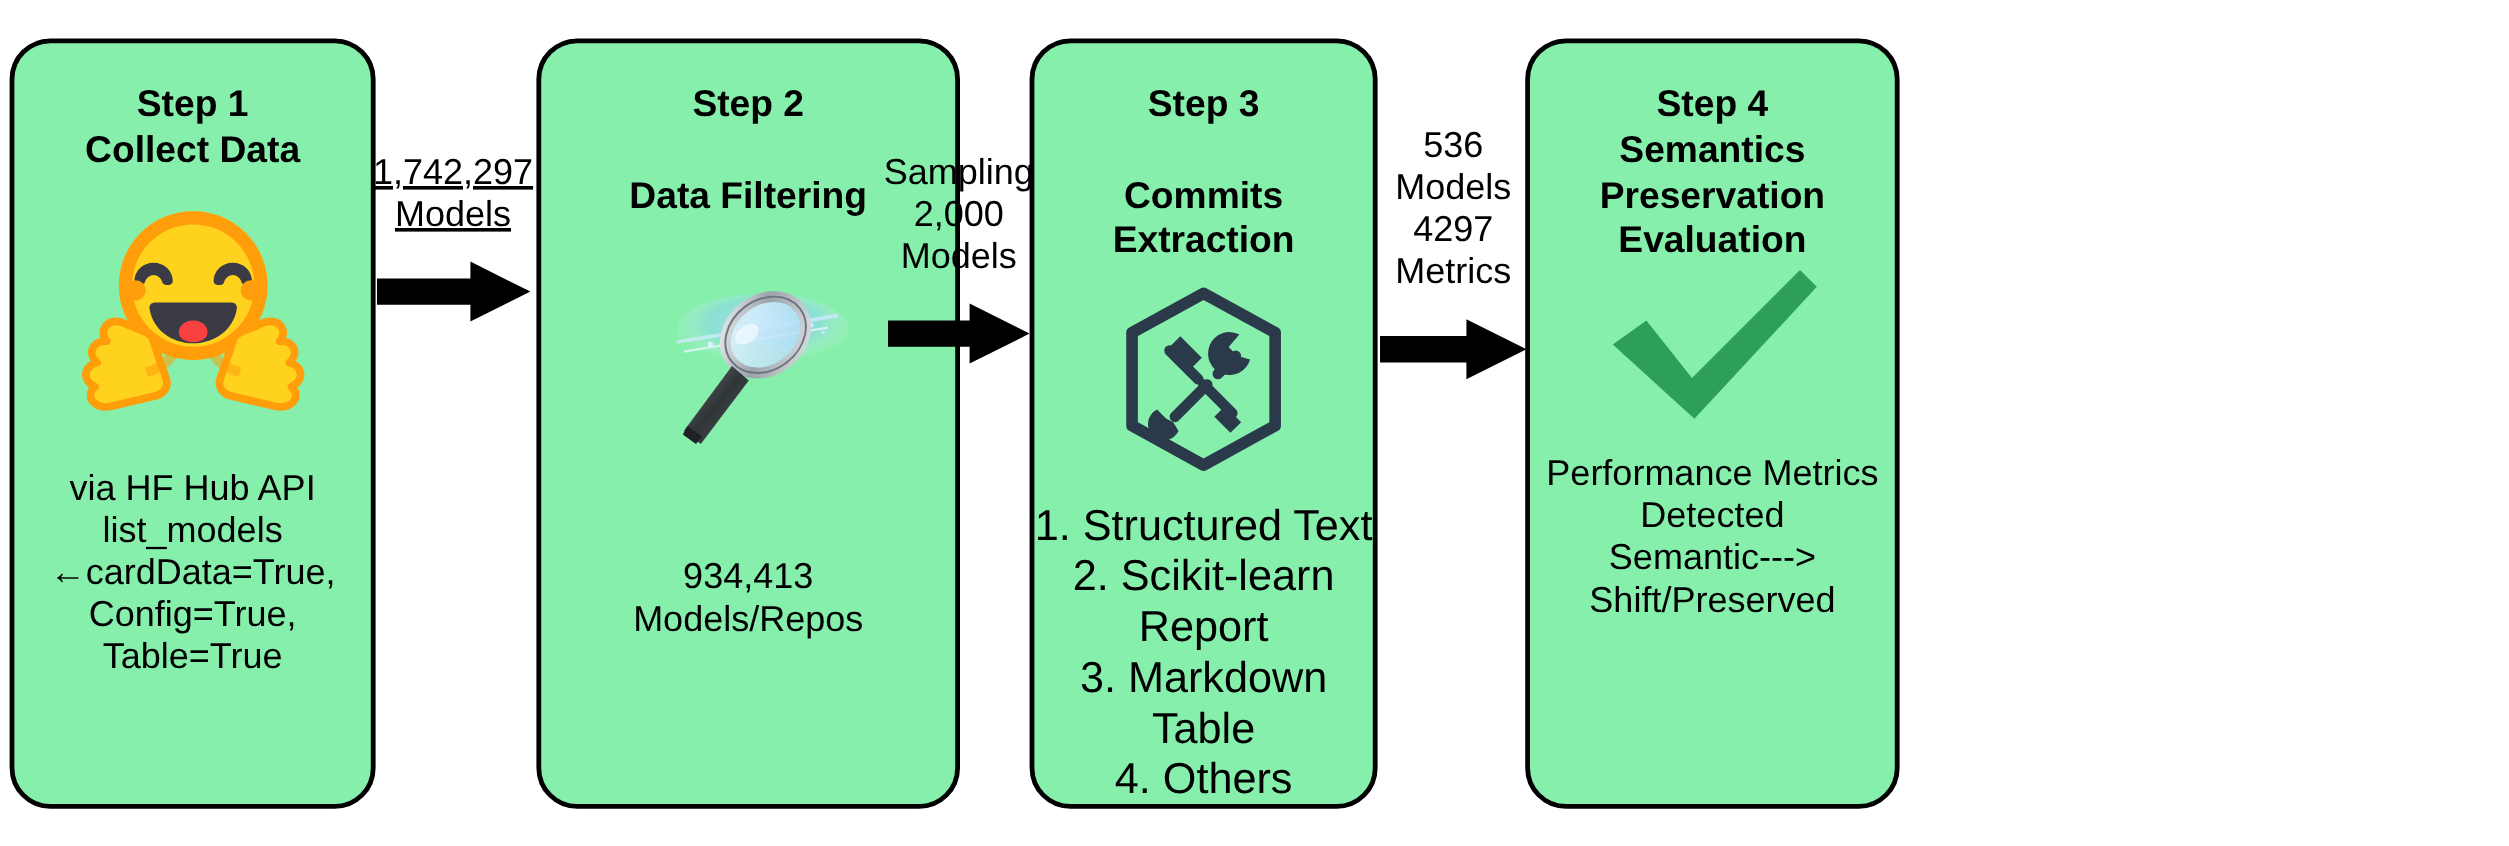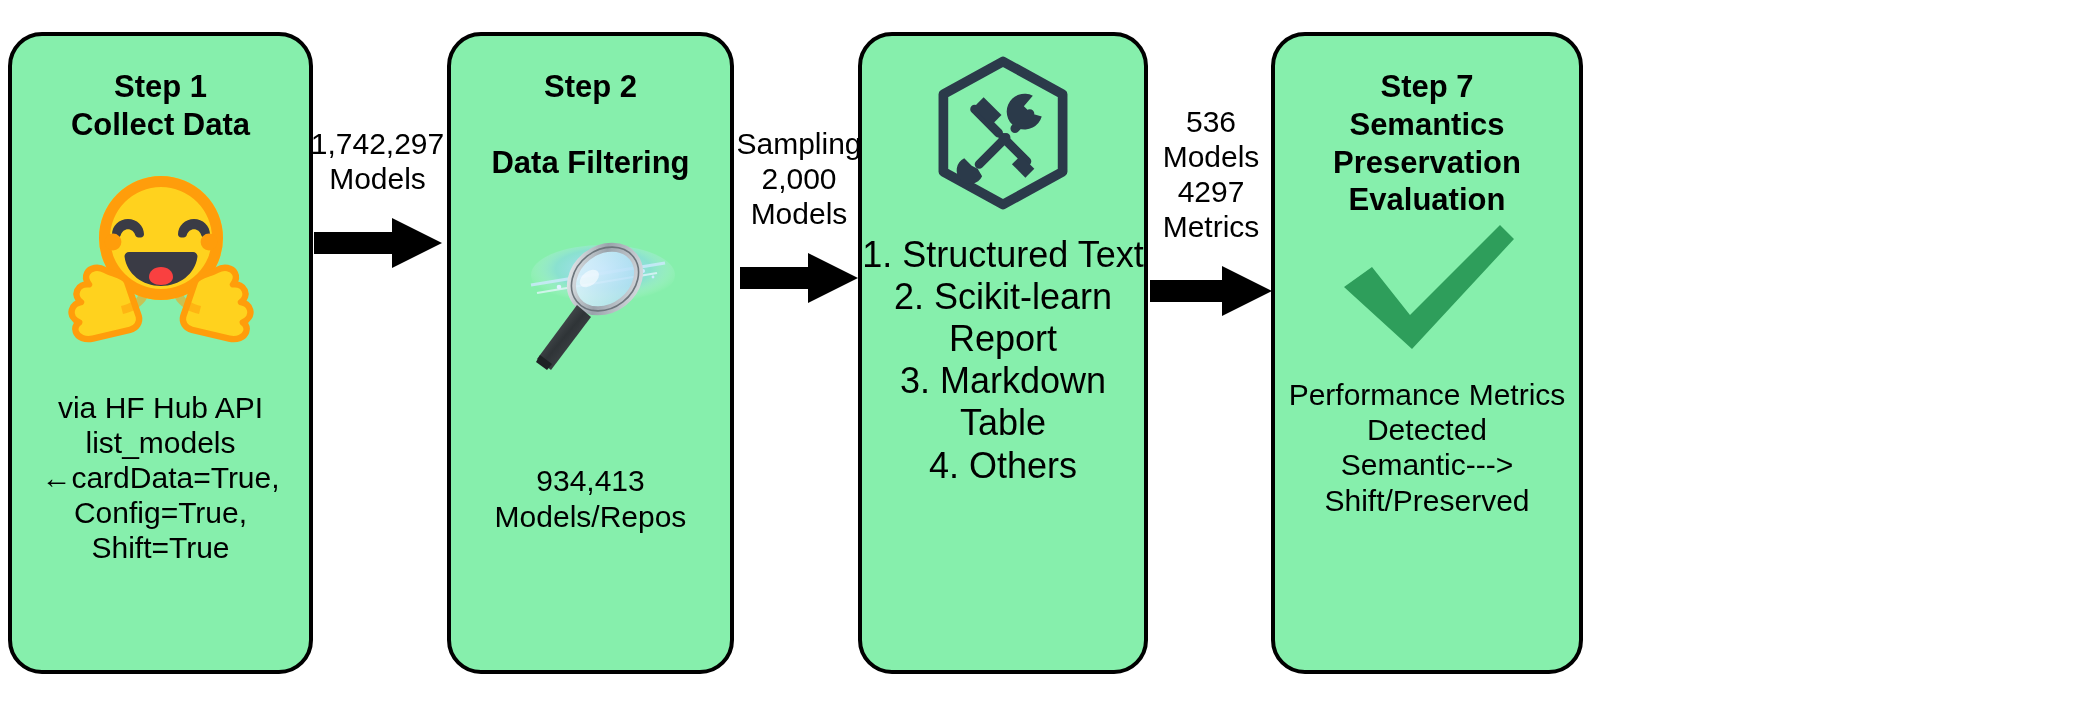--- a/index.html
+++ b/index.html
@@ -50,21 +50,21 @@
     white-space: pre-line;
   }
   .icon-wrap {
     display: flex;
     align-items: center;
     justify-content: center;
   }
 
   
   #card-1 { left: 8px;    top: 32px; width: 305px; height: 642px; }
-  #card-2 { left: 447px;  top: 32px; width: 287px; height: 642px; }
+  #card-2 { left: 447px;  top: 32px; width: 353px; height: 642px; }
   #card-3 { left: 858px;  top: 32px; width: 290px; height: 642px; }
   #card-4 { left: 1271px; top: 32px; width: 312px; height: 642px; }
 
   #card-1 .card-title { margin-top: 32px; }
   #card-1 .icon-wrap  { margin-top: 14px; }
   #card-1 .card-body  { margin-top: 40px; }
 
   #card-2 .card-title { margin-top: 32px; }
   #card-2 .icon-wrap  { margin-top: 46px; }
   #card-2 .card-body  { margin-top: 86px; }
@@ -86,21 +86,21 @@
   }
   .connector-label {
     font-size: 30px;
     line-height: 1.17;
     text-align: center;
     color: #000;
     white-space: pre-line;
   }
   .arrow-wrap { margin-top: 6px; }
 
-  #conn-1 { left: 305px;  top: 126px; width: 145px; }
+  #conn-1 { left: 305px;  top: 126px; width: 145px; text-decoration: underline; }
   #conn-2 { left: 735px;  top: 126px; width: 128px; }
   #conn-3 { left: 1145px; top: 104px; width: 132px; }
 
   #conn-1 .arrow-wrap { margin-top: 18px; }
   #conn-2 .arrow-wrap { margin-top: 18px; }
   #conn-3 .arrow-wrap { margin-top: 18px; }
 </style>
 </head>
 <body>
 
@@ -128,21 +128,21 @@
           <path d="M22 56c-3.5-2-7.5-1.2-9 1.6-1 1.9-.3 4 1 5.6-2.6-.3-5 .9-5.9 3-.9 2.1 0 4.4 1.9 5.9-2.3.4-4.1 1.9-4.6 3.9-.6 2.5 1 5 3.7 6.2-1.6 1.2-2.3 3-1.7 4.7.9 2.8 4.7 4.3 8.5 3.4l18.6-4.4c3.3-.8 5.2-3.8 4.4-6.7L33 62c-.9-3.1-7.5-4-11-6z"></path>
           <path d="M78 56c3.5-2 7.5-1.2 9 1.6 1 1.9.3 4-1 5.6 2.6-.3 5 .9 5.9 3 .9 2.1 0 4.4-1.9 5.9 2.3.4 4.1 1.9 4.6 3.9.6 2.5-1 5-3.7 6.2 1.6 1.2 2.3 3 1.7 4.7-.9 2.8-4.7 4.3-8.5 3.4l-18.6-4.4c-3.3-.8-5.2-3.8-4.4-6.7L67 62c.9-3.1 7.5-4 11-6z"></path>
         </g>
         <path d="M43 70c-2 4-7 7-12 8l-1-4c4-1 8-3 9-6z" fill="#ff9d0b" opacity="0.55"></path>
         <path d="M57 70c2 4 7 7 12 8l1-4c-4-1-8-3-9-6z" fill="#ff9d0b" opacity="0.55"></path>
       </svg>
     </div>
     <div class="card-body">via HF Hub API
 list_models
 ←cardData=True,
-Config=True, Shift=True</div>
+Config=True, Table=True</div>
   </div>
 
   <div class="connector" id="conn-1">
     <div class="connector-label">1,742,297
 Models</div>
     <div class="arrow-wrap">
       <svg width="128" height="58" viewBox="0 0 128 58" aria-hidden="true">
         <path d="M0 18h78V4l50 25-50 25V40H0z" fill="#000"></path>
       </svg>
     </div>
@@ -201,20 +201,23 @@
 2,000
 Models</div>
     <div class="arrow-wrap">
       <svg width="118" height="58" viewBox="0 0 118 58" aria-hidden="true">
         <path d="M0 18h68V4l50 25-50 25V40H0z" fill="#000"></path>
       </svg>
     </div>
   </div>
 
   <div class="card" id="card-3">
+    <div class="card-title">Step 3
+
+Commits Extraction</div>
     <div class="icon-wrap">
       <svg width="150" height="158" viewBox="0 0 100 106" aria-hidden="true">
         <path d="M50 5 L90 27 V79 L50 101 L10 79 V27 Z" fill="none" stroke="#2b3a4a" stroke-width="6.5" stroke-linejoin="round"></path>
 
         <g stroke="#2b3a4a" stroke-width="6" stroke-linecap="round" stroke-linejoin="round" fill="none">
           <path d="M31 37 L47 53"></path>
           <path d="M50 56 L66 72"></path>
         </g>
         <path d="M30 36 l7 -7 12 12 -7 7 z" fill="#2b3a4a"></path>
         <path d="M62 68 l9 9 -6 6 -9 -9 z" fill="#2b3a4a"></path>
@@ -239,21 +242,21 @@
 4297
 Metrics</div>
     <div class="arrow-wrap">
       <svg width="122" height="58" viewBox="0 0 122 58" aria-hidden="true">
         <path d="M0 18h72V4l50 25-50 25V40H0z" fill="#000"></path>
       </svg>
     </div>
   </div>
 
   <div class="card" id="card-4">
-    <div class="card-title">Step 7
+    <div class="card-title">Step 4
 Semantics
 Preservation
 Evaluation</div>
     <div class="icon-wrap">
       <svg width="190" height="132" viewBox="0 0 190 132" aria-hidden="true">
         <path d="M12 64 L40 44 L78 92 L168 2 L182 16 L80 126 Z" fill="#2e9e5b"></path>
       </svg>
     </div>
     <div class="card-body">Performance Metrics
 Detected

